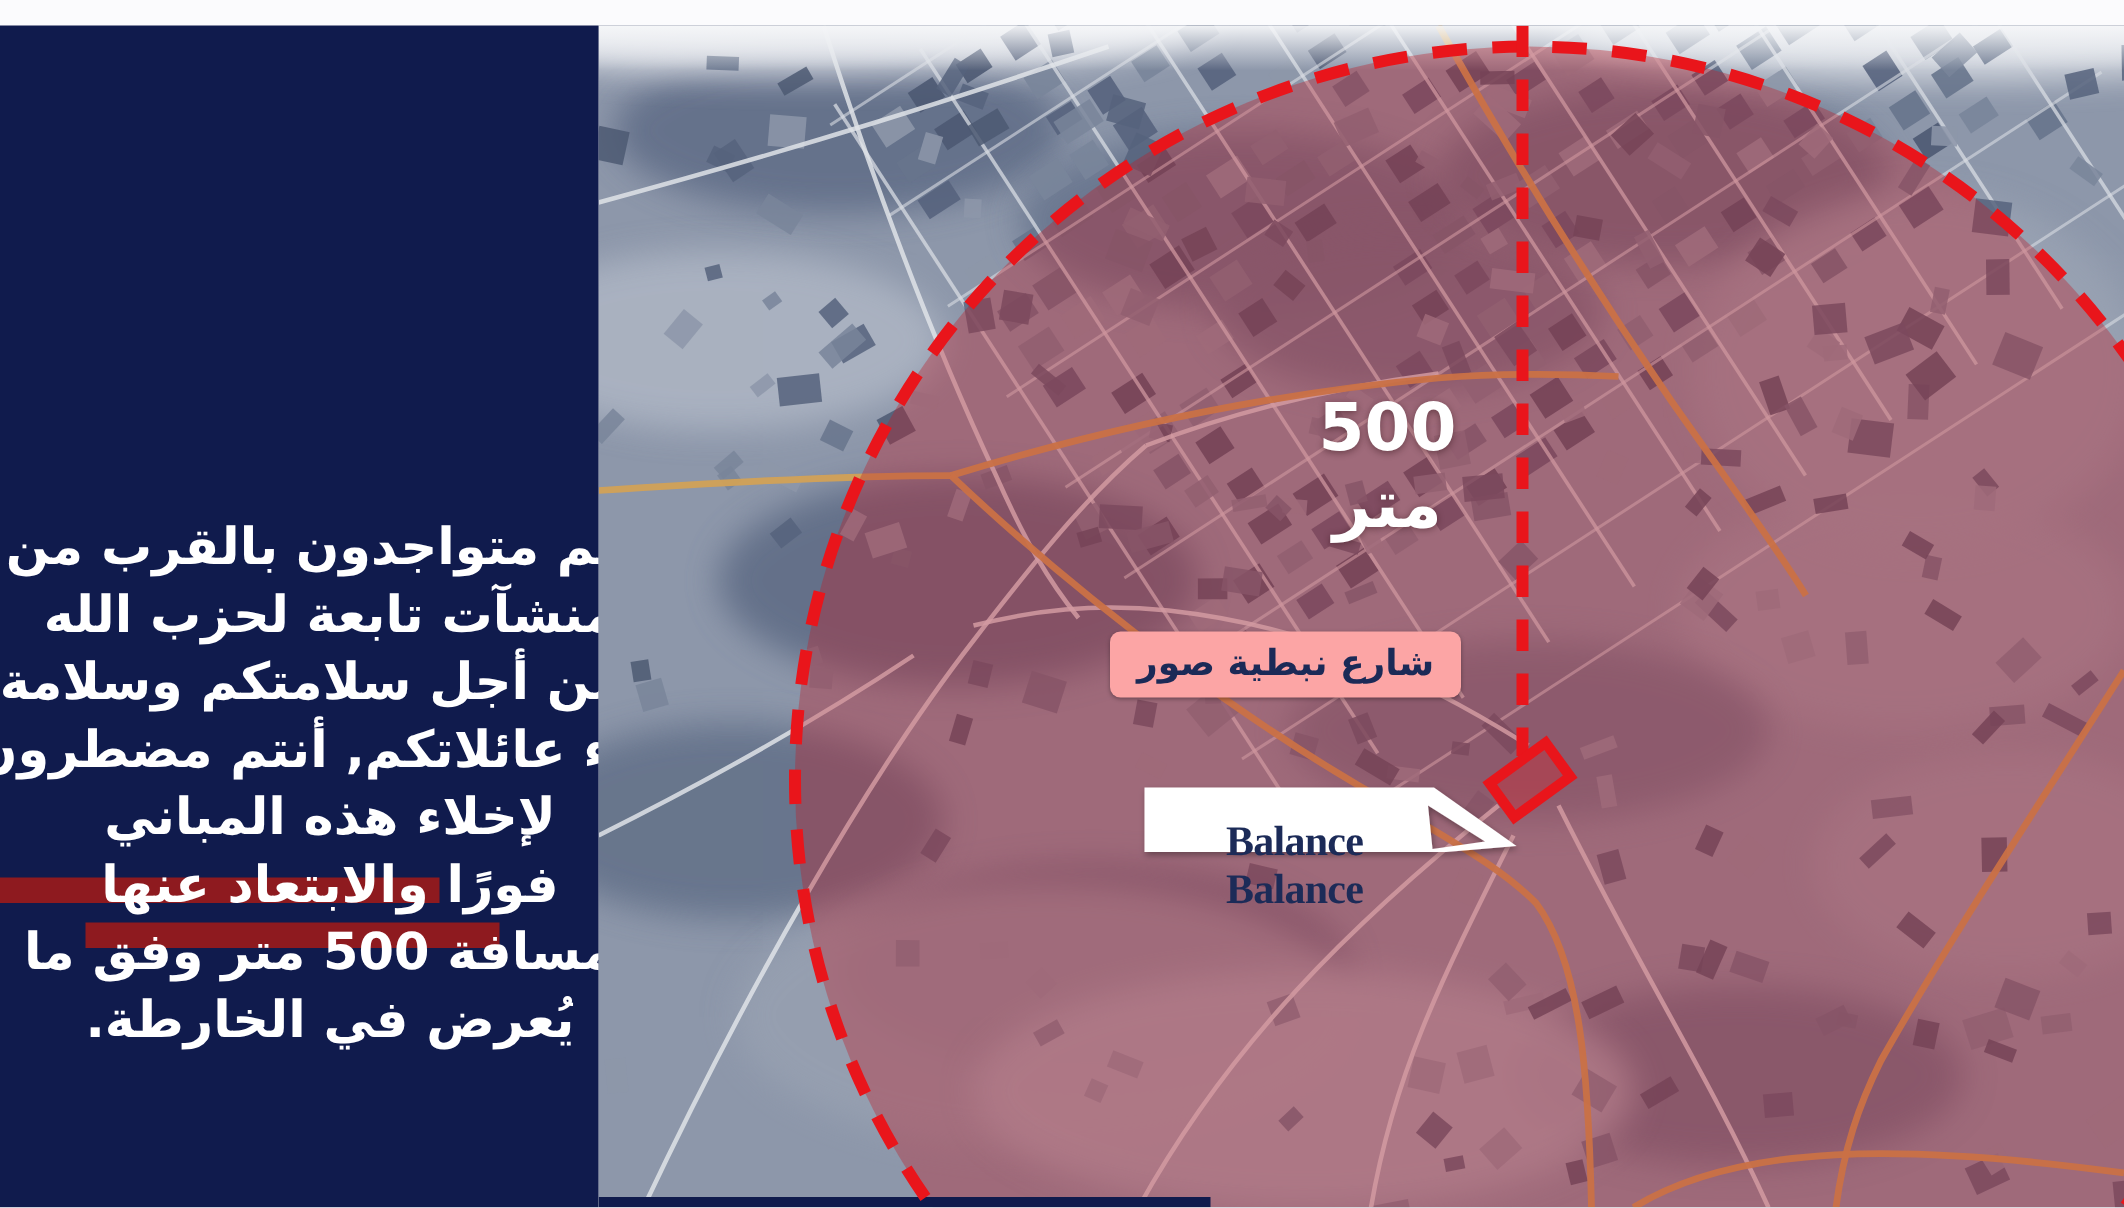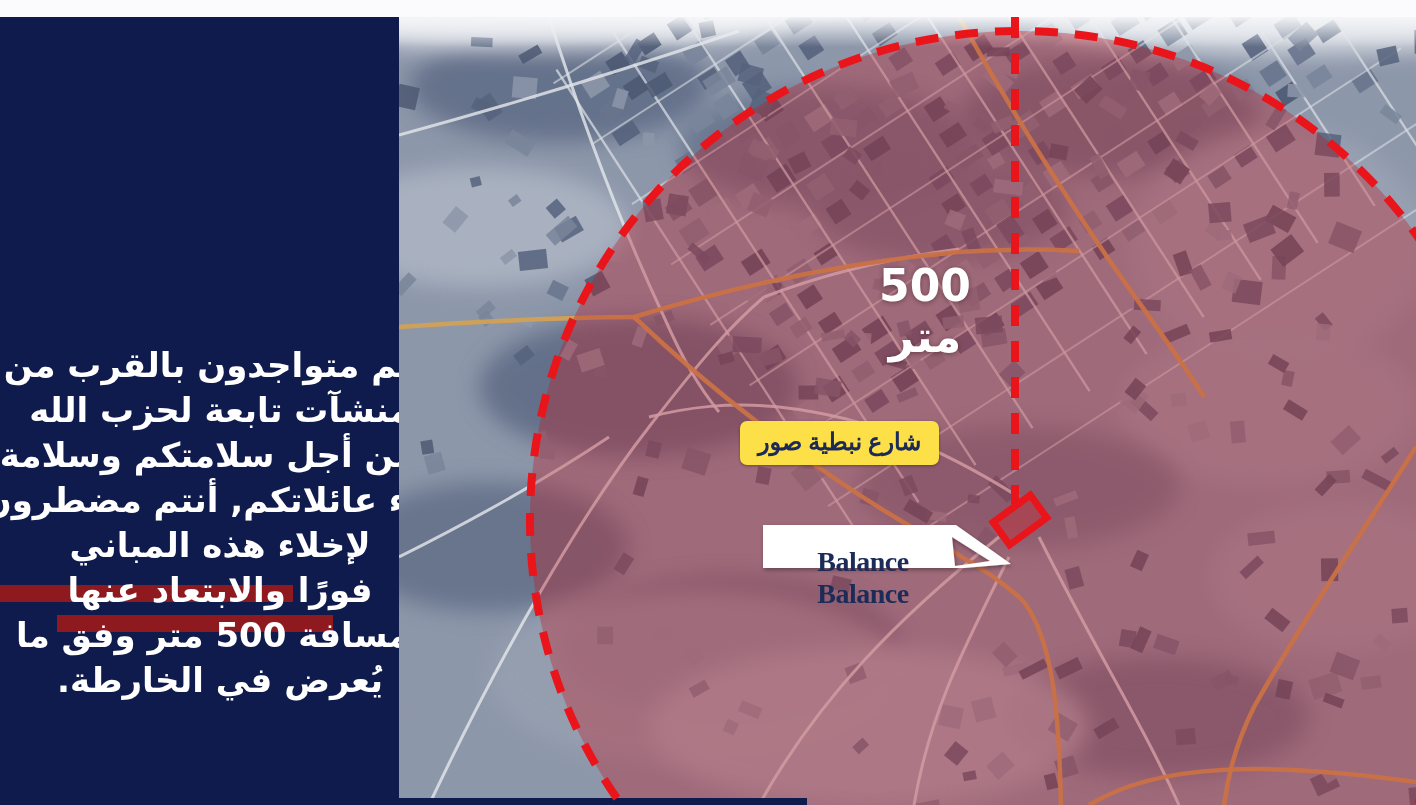--- a/index.html
+++ b/index.html
@@ -16,23 +16,23 @@
            text-align:center;color:#ffffff;font-weight:bold;font-size:34px;line-height:45px;
            white-space:nowrap;}
   .warning .wline{height:45px;}
   
   .map-area{position:absolute;left:399px;top:17px;width:1017px;height:788px;overflow:hidden;background:#8d97aa;}
   .map-area svg{display:block;}
   .map-label{position:absolute;pointer-events:none;}
   .label-500{left:451px;top:243px;width:150px;text-align:center;direction:rtl;
              color:#ffffff;font-weight:bold;font-size:44px;
              text-shadow:0 1px 5px rgba(40,10,15,.45);}
-  .street-label{left:341px;top:404px;background:#fde047;border-radius:7px;
+  .street-label{left:341px;top:404px;background:#fca5a5;border-radius:7px;
                 padding:7px 18px 9px;direction:rtl;color:#1b2a57;font-weight:bold;
-                font-size:24px;box-shadow:0 1px 3px rgba(0,0,0,.35);font-family:Liberation Serif, serif;}
+                font-size:24px;box-shadow:0 1px 3px rgba(0,0,0,.35);}
   .banner-text{left:383px;top:529px;width:162px;text-align:center;color:#1c2b58;
                font-family:"Liberation Serif",serif;font-weight:bold;font-size:28px;
                letter-spacing:-0.5px;}
 </style>
 </head>
 <body>
 
 <div class="stage">
 
   <div class="top-strip"></div>

